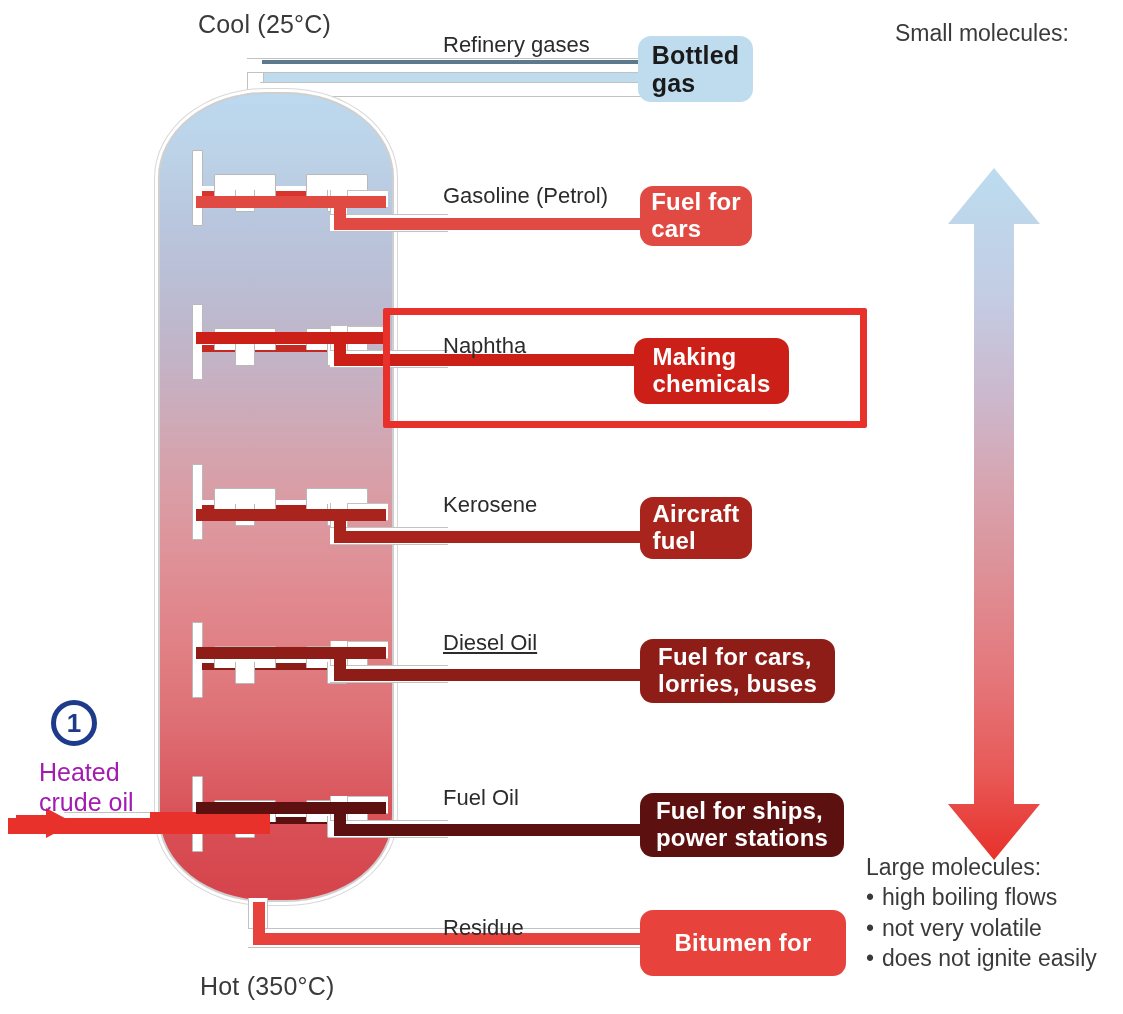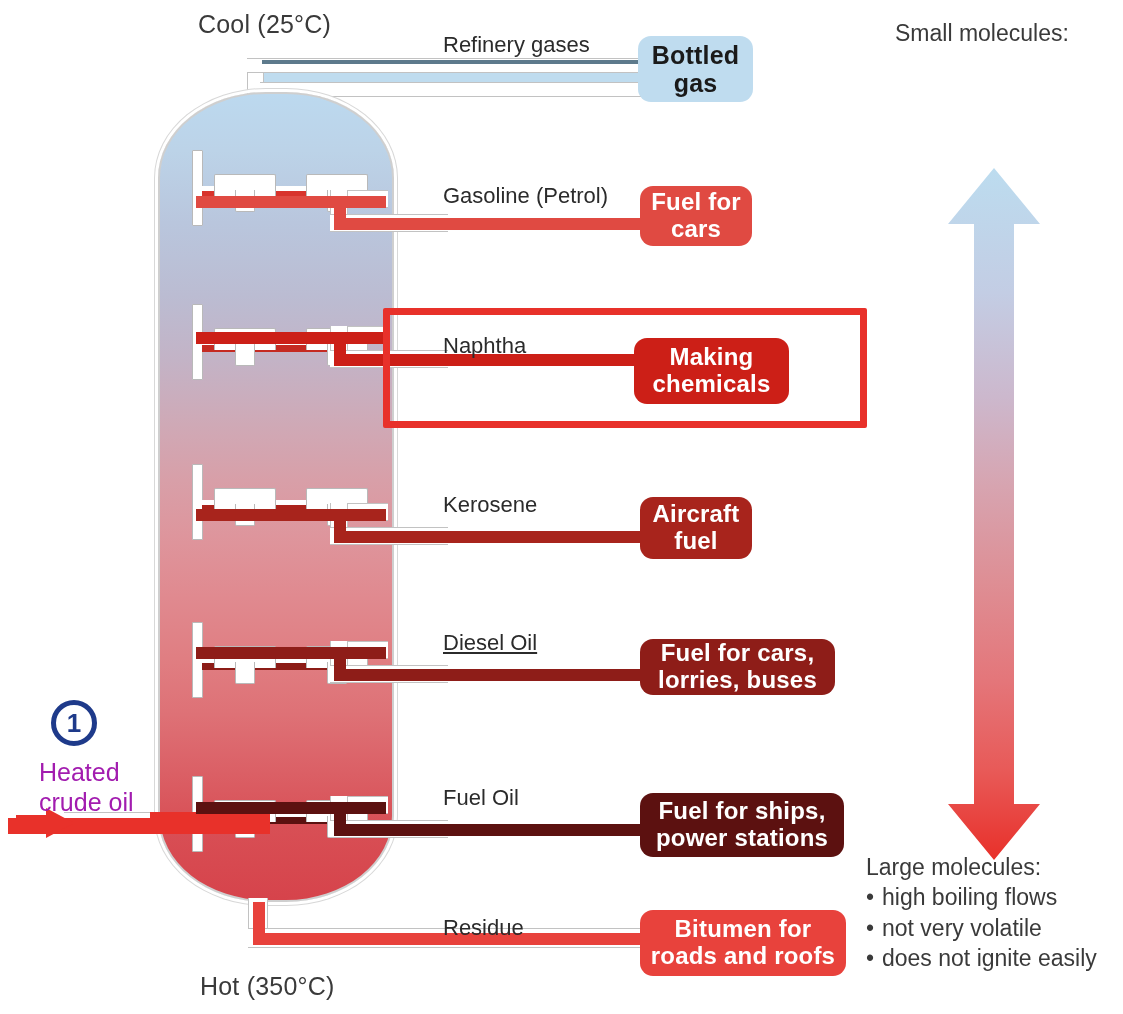--- a/index.html
+++ b/index.html
@@ -68,21 +68,21 @@
   .tray .capleg.l2{left:169px;}
 
   
   .pipe-h{position:absolute;background:#ffffff;border-top:1.6px solid #c2c2c2;border-bottom:1.6px solid #c2c2c2;box-sizing:border-box;}
   .pipe-v{position:absolute;background:#ffffff;border-left:1.6px solid #c2c2c2;border-right:1.6px solid #c2c2c2;box-sizing:border-box;}
   .flow{position:absolute;}
 
   
   .prod-box{
     position:absolute;border-radius:13px;
-    display:flex;align-items:center;justify-content:center;text-align:center;
+    display:flex;align-items:center;justify-content:center;text-align:left;
     font-weight:bold;line-height:1.12;letter-spacing:.2px;
     box-sizing:border-box;padding:20px 10px;
   }
   
   .frac-label{position:absolute;font-size:22px;color:#2b2b2b;white-space:nowrap;}
 
   
   #grad-arrow{left:944px;top:168px;width:100px;height:692px;}
 
   
@@ -260,38 +260,37 @@
   </div>
 </div>
 
 <div class="prod-box" style="left:640px;top:497px;width:112px;height:62px;background:#a8241c;color:#ffffff;font-size:24px;">
   <div>
     <div>Aircraft</div>
     <div>fuel</div>
   </div>
 </div>
 
-<div class="prod-box" style="left:640px;top:639px;width:195px;height:56px;background:#8e1d18;color:#ffffff;font-size:24px;">
+<div class="prod-box" style="left:640px;top:639px;width:195px;height:64px;background:#8e1d18;color:#ffffff;font-size:24px;">
   <div>
     <div>Fuel for cars,</div>
     <div>lorries, buses</div>
   </div>
 </div>
 
 <div class="prod-box" style="left:640px;top:793px;width:204px;height:64px;background:#5c1110;color:#ffffff;font-size:24px;">
   <div>
     <div>Fuel for ships,</div>
     <div>power stations</div>
   </div>
 </div>
 
 <div class="prod-box" style="left:640px;top:910px;width:206px;height:66px;background:#e8423c;color:#ffffff;font-size:24px;">
   <div>
     <div>Bitumen for</div>
-    <div>roads and roofs</div>
   </div>
 </div>
 
 <div class="abs" id="naphtha-highlight"></div>
 
 <svg class="abs" id="grad-arrow" viewBox="0 0 100 692" preserveAspectRatio="none">
   <defs>
     <linearGradient id="ag" x1="0" y1="0" x2="0" y2="1">
       <stop offset="0%" stop-color="#bcdcef"></stop>
       <stop offset="18%" stop-color="#c3cde4"></stop>

